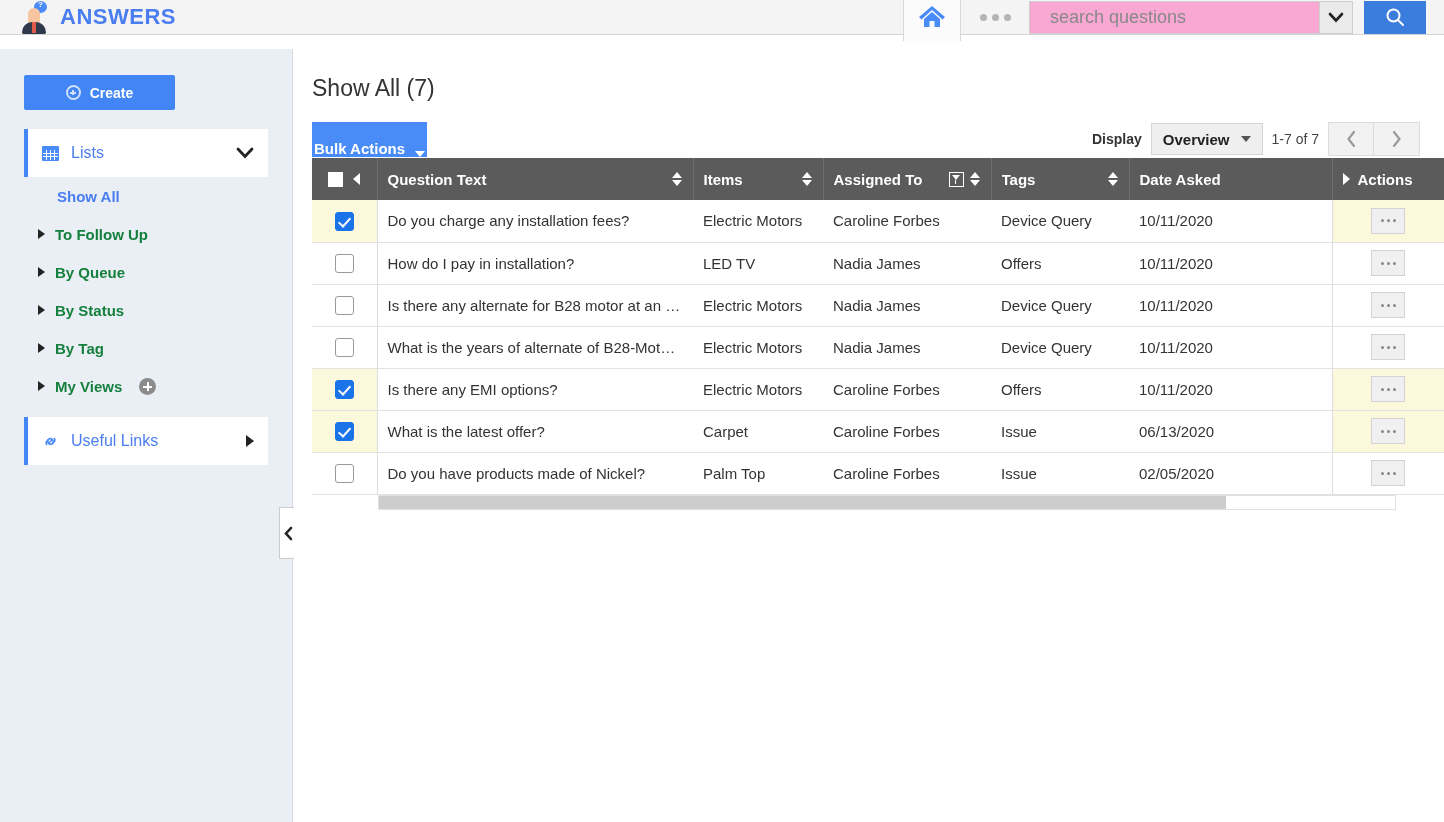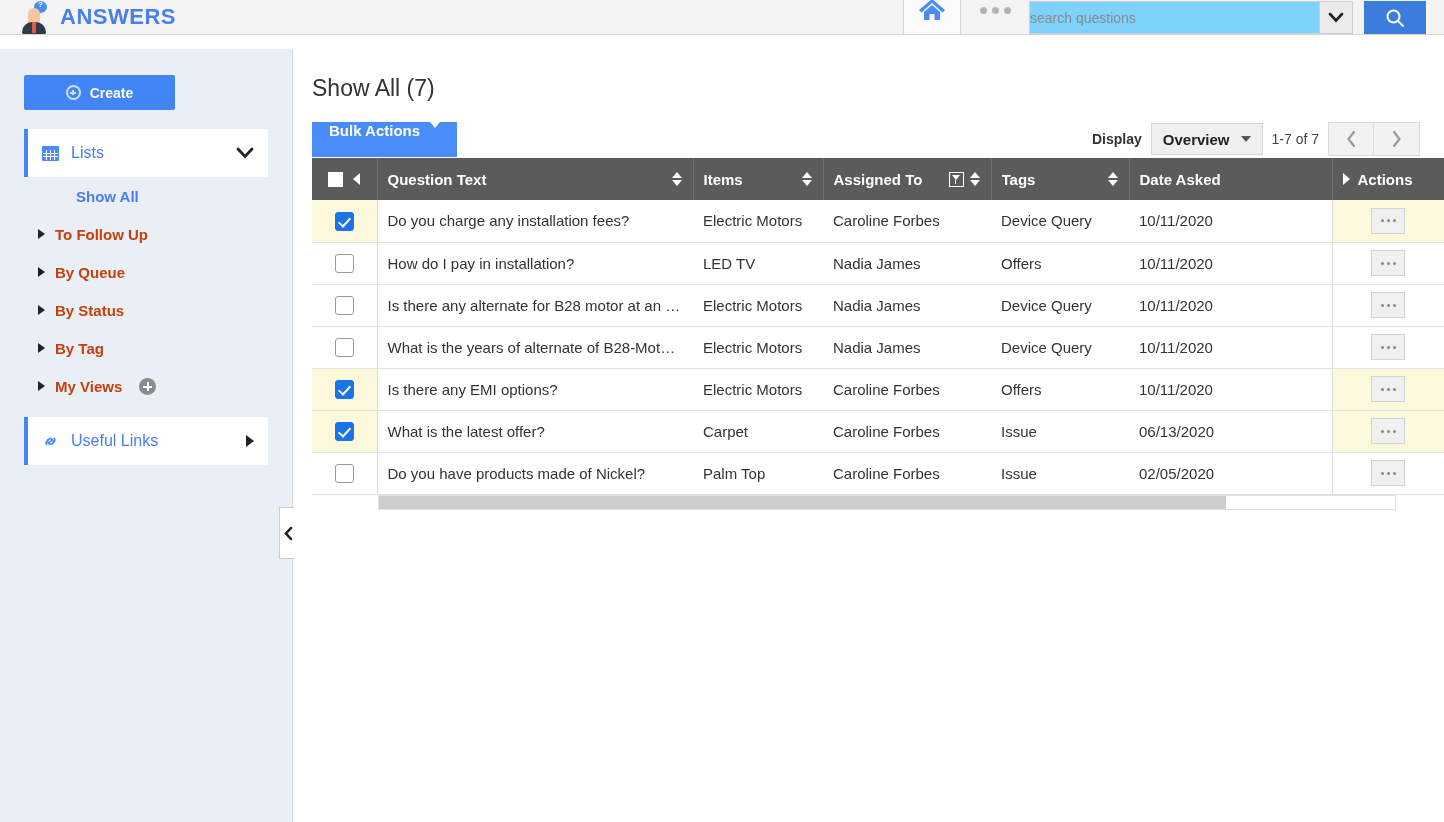--- a/index.html
+++ b/index.html
@@ -9,21 +9,21 @@
     overflow: hidden;
     font-family: "Liberation Sans", sans-serif;
     background: #ffffff;
   }
 
   
   .topbar {
     position: absolute; left: 0; top: 0; width: 1444px; height: 35px;
     background: #f4f4f4;
     border-bottom: 1px solid #d4d4d4;
-    display: flex; align-items: flex-end;
+    display: flex; align-items: center;
   }
   .brand { display: flex; align-items: center; padding-left: 20px; gap: 12px; }
   .logo-mark { width: 28px; height: 34px; position: relative; }
   .logo-head {
     position: absolute; left: 8px; top: 8px; width: 12px; height: 17px;
     background: #f7c59f; border-radius: 6px 6px 5px 5px;
   }
   .logo-bubble {
     position: absolute; left: 14px; top: 1px; width: 13px; height: 12px;
     background: #4a8cf7; border-radius: 50%;
@@ -51,21 +51,21 @@
     background: #fbfbfb;
   }
   .dots-btn {
     width: 68px; height: 48px; display: flex; align-items: center; justify-content: center;
     gap: 5px;
   }
   .dots-btn i { width: 7px; height: 7px; border-radius: 50%; background: #b4b4b4; display:block; }
   .searchwrap { display: flex; align-items: center; padding-right: 18px; }
   .search-field {
     width: 290px; height: 33px; border: 1px solid #cfcfcf; border-right: none;
-    background: #7dd3fc; font-size: 14px; color: #666; padding: 0 0;
+    background: #f9a8d4; font-size: 18px; color: #666; padding: 0 20px;
     outline: none; font-family: "Liberation Sans", sans-serif;
   }
   .search-field::placeholder { color: #888; }
   .search-caret {
     width: 34px; height: 33px; border: 1px solid #cfcfcf; background: #eaeaea;
     display: flex; align-items: center; justify-content: center;
   }
   .search-go {
     width: 62px; height: 33px; background: #3b7ddd; margin-left: 11px;
     display: flex; align-items: center; justify-content: center; border: none;
@@ -109,23 +109,23 @@
       linear-gradient(to right, transparent 7px, #fff 7px, #fff 8px, transparent 8px),
       linear-gradient(to right, transparent 11px, #fff 11px, #fff 12px, transparent 12px),
       linear-gradient(to bottom, transparent 3px, #fff 3px, #fff 4px, transparent 4px),
       linear-gradient(to bottom, transparent 6px, #fff 6px, #fff 7px, transparent 7px);
   }
   .link-icon { width: 17px; height: 15px; position: relative; }
 
   .subnav { padding-left: 0; }
   .subitem {
     height: 38px; display: flex; align-items: center; padding-left: 38px;
-    font-size: 15px; color: #c2410c; font-weight: bold; gap: 10px;
-  }
-  .subitem.current { color: #4a7ef0; padding-left: 76px; font-weight: bold; }
+    font-size: 15px; color: #15803d; font-weight: bold; gap: 10px;
+  }
+  .subitem.current { color: #4a7ef0; padding-left: 57px; font-weight: bold; }
   .chev-right {
     display: inline-block; width: 0; height: 0;
     border-top: 5.5px solid transparent; border-bottom: 5.5px solid transparent;
     border-left: 7px solid #222;
   }
   .add-circle {
     width: 17px; height: 17px; border-radius: 50%; background: #8b8b8b;
     position: relative; margin-left: 7px;
   }
   .add-circle:before, .add-circle:after { content: ""; position: absolute; background: #fff; }
@@ -142,21 +142,21 @@
   .main { position: absolute; left: 294px; top: 49px; width: 1150px; height: 773px; background: #fff; }
   .page-title {
     font-size: 23px; color: #333; padding: 26px 0 0 18px; font-weight: normal;
   }
   .toolbar {
     margin-top: 18px; height: 38px; display: flex; align-items: center;
     padding: 0 0 0 18px;
   }
   .bulk-btn {
     height: 35px; background: #4a8cf7; color: #fff; border: none; font-size: 15px;
-    font-weight: bold; padding: 0 17px; display: flex; align-items: flex-start; gap: 10px;
+    font-weight: bold; padding: 0 2px; display: flex; align-items: flex-end; gap: 10px;
     font-family: "Liberation Sans", sans-serif; cursor: pointer;
   }
   .caret-down {
     width: 0; height: 0; border-left: 5px solid transparent; border-right: 5px solid transparent;
     border-top: 6px solid #fff; display: inline-block;
   }
   .pager { margin-left: auto; display: flex; align-items: center; padding-right: 24px; gap: 0; }
   .pager .display-label { font-size: 14px; color: #333; font-weight: bold; margin-right: 9px; }
   .display-select {
     height: 32px; background: #efefef; border: 1px solid #d6d6d6; font-size: 15px;

